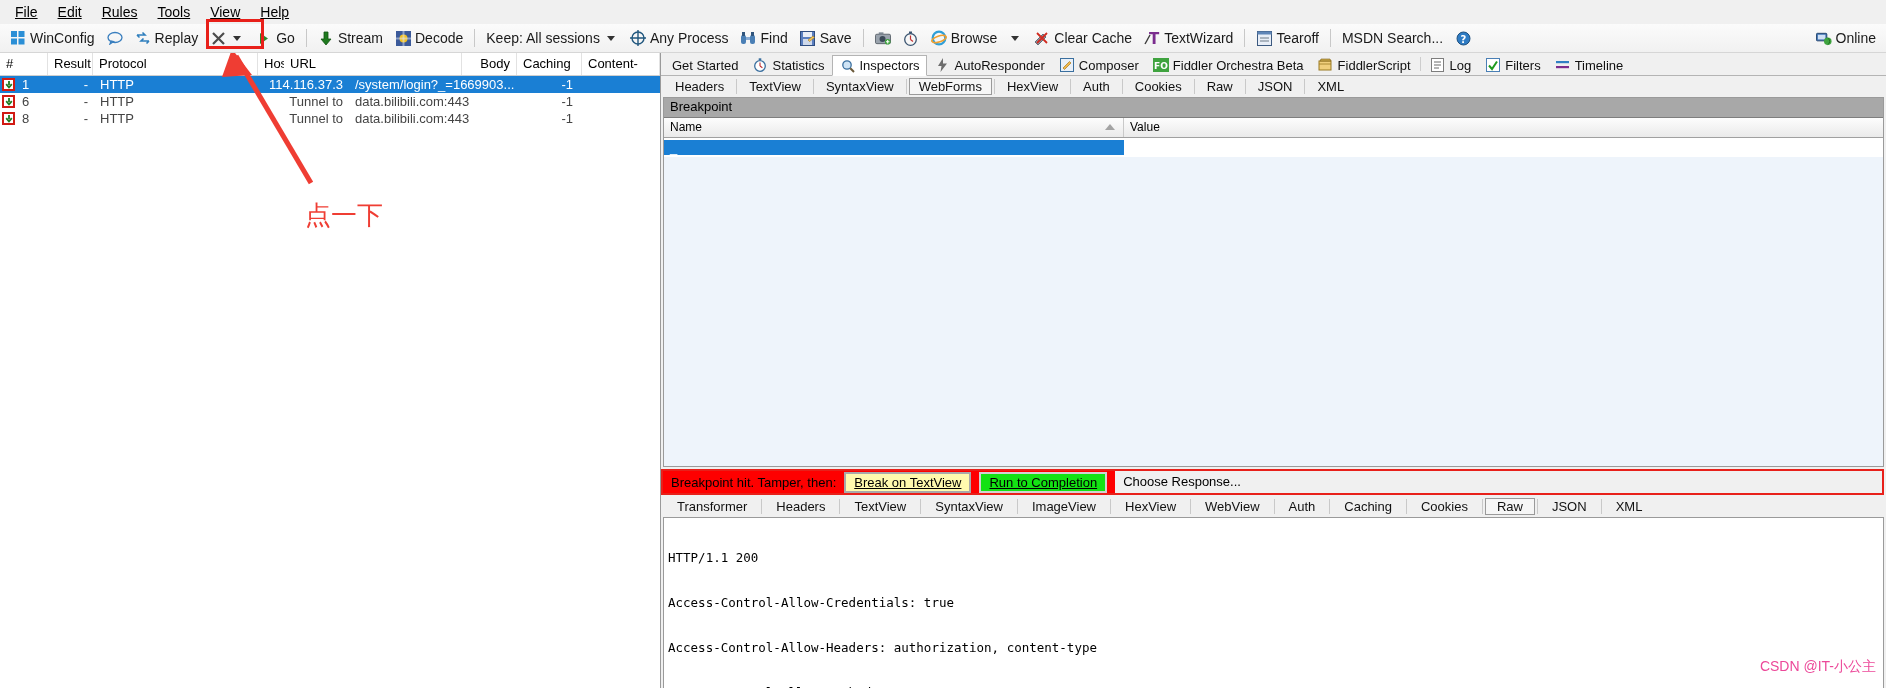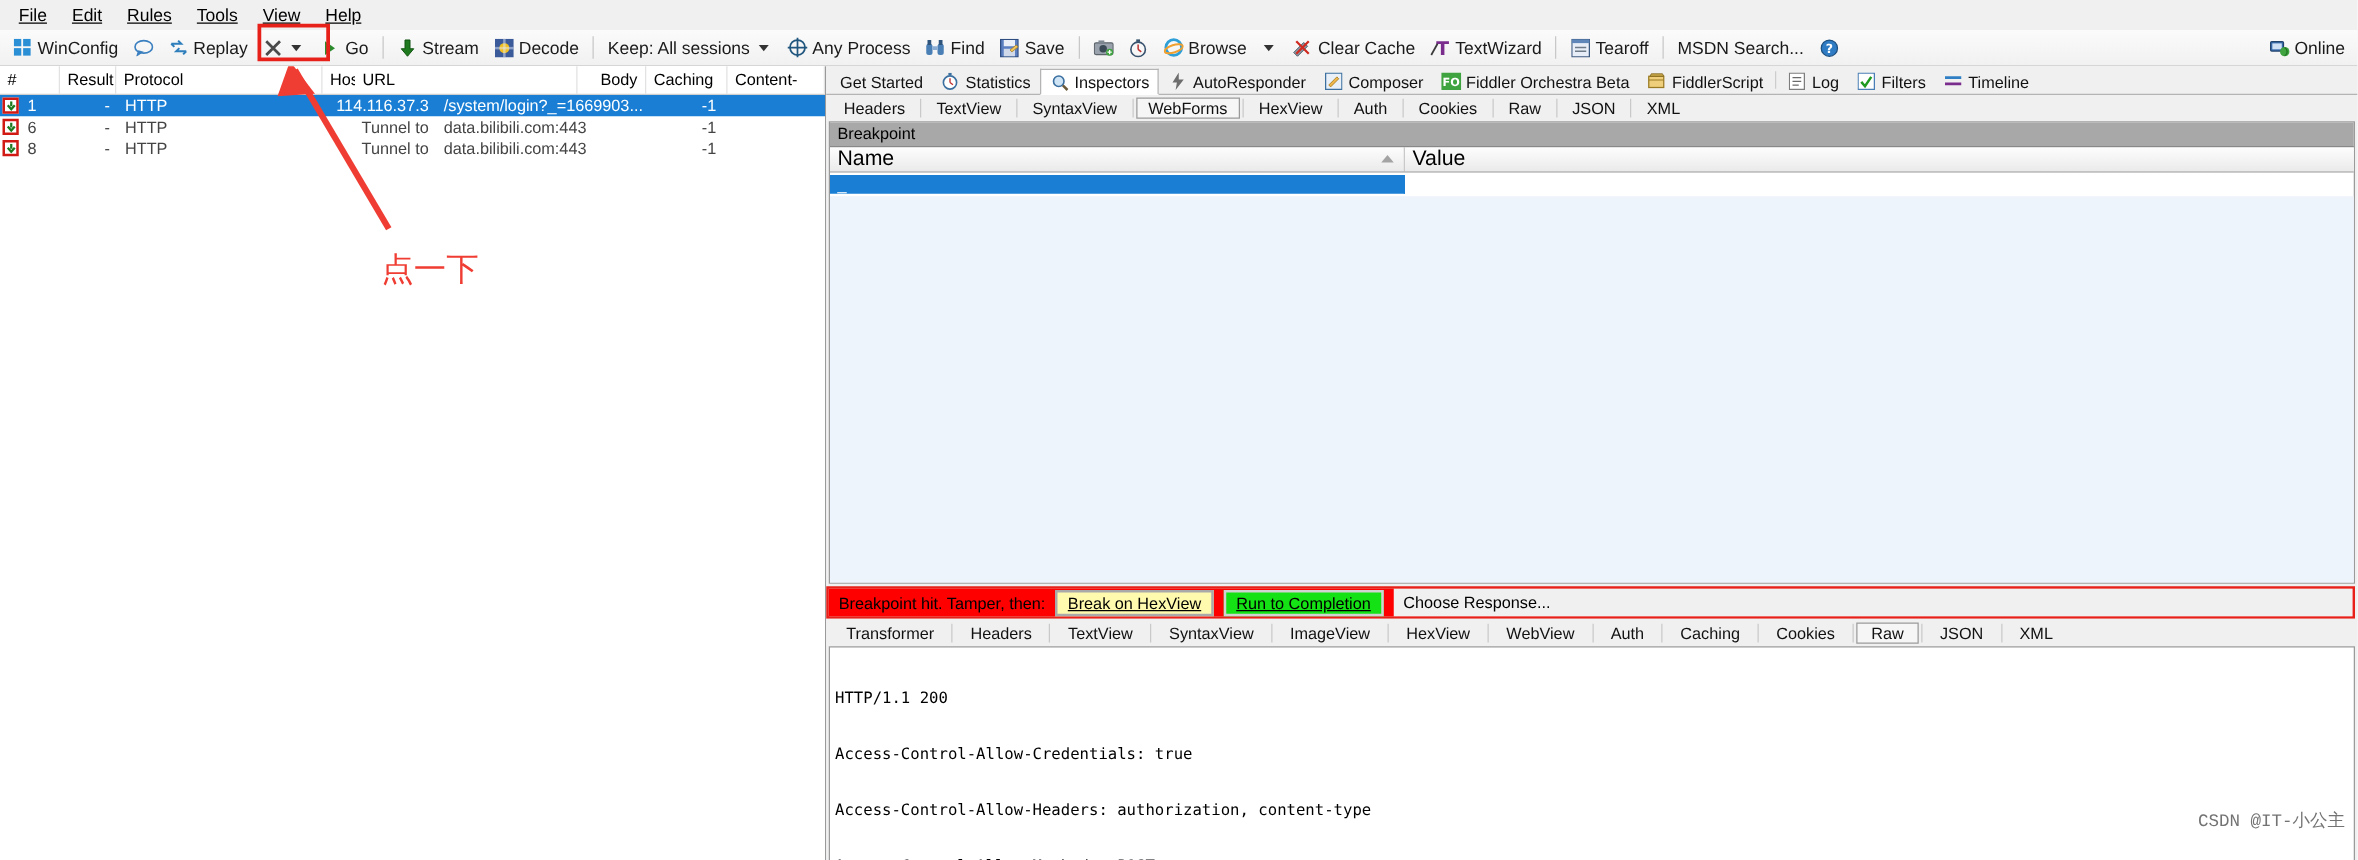--- a/index.html
+++ b/index.html
@@ -93,21 +93,21 @@
   .stab{padding:1px 10px;cursor:default;color:#111;}
   .stab.active{border:1px solid #9a9a9a;background:#f6f6f6;padding:0px 9px;}
   .vsep{width:1px;height:15px;background:#c9c9c9;margin:0 2px;}
 
   
   .req-area{background:#fff;border:1px solid #9a9a9a;margin:0 2px;flex:0 0 auto;
             height:370px;box-sizing:border-box;display:flex;flex-direction:column;}
   .qs-band{background:#a8a8a8;color:#000;font-size:13px;padding:1px 6px;height:17px;
            line-height:16px;border-bottom:1px solid #7e7e7e;}
   .nv-head{display:flex;height:19px;background:#f2f2f2;border-bottom:1px solid #a0a0a0;
-           font-size:17px;align-items:center;}
+           font-size:12px;align-items:center;}
   .nv-head .c1{width:460px;box-sizing:border-box;padding:0 6px;position:relative;
                border-right:1px solid #c9c9c9;height:19px;line-height:18px;
                background:linear-gradient(#fdfdfd,#eaeaea);}
   .nv-head .c2{flex:1;padding:0 6px;height:19px;line-height:18px;
                background:linear-gradient(#fdfdfd,#eaeaea);}
   .sortarrow{position:absolute;right:8px;top:6px;width:0;height:0;
              border-left:5px solid transparent;border-right:5px solid transparent;
              border-bottom:6px solid #a3a3a3;}
   .nv-row{display:flex;height:19px;font-size:13px;align-items:center;}
   .nv-row .c1{width:460px;box-sizing:border-box;padding:0 6px;background:#1a7fd4;color:#fff;
@@ -129,21 +129,21 @@
   
   .resp-tabs{display:flex;align-items:center;height:22px;background:#f0f0f0;
              font-size:13px;padding-left:4px;white-space:nowrap;}
   .rtab{padding:1px 12px;cursor:default;color:#111;}
   .rtab.active{border:1px solid #9a9a9a;background:#f6f6f6;padding:0 11px;}
   .resp-body{flex:1;background:#fff;border:1px solid #9a9a9a;margin:0 2px 0 2px;
              font-family:"DejaVu Sans Mono","Liberation Mono",monospace;font-size:12.5px;
              line-height:15px;padding:2px 4px;color:#000;overflow:hidden;white-space:pre;}
 
   
-  .watermark{position:absolute;right:10px;bottom:22px;color:#737373;font-size:14px;z-index:35;font-family:Liberation Mono, monospace;}
+  .watermark{position:absolute;right:10px;bottom:12px;color:#ec4899;font-size:14px;z-index:35;}
 </style>
 </head>
 <body>
 
 <div class="app">
 
   <div class="menubar">
     <div class="mi"><u>File</u></div>
     <div class="mi"><u>Edit</u></div>
     <div class="mi"><u>Rules</u></div>
@@ -564,21 +564,21 @@
         </div>
         <div class="nv-row">
           <div class="c1">_</div>
         </div>
         <div class="qs-fill"></div>
       </div>
 
       <div class="bp-wrap">
         <div class="bp-bar">
           <span>Breakpoint hit. Tamper, then:</span>
-          <span class="bp-btn"><u>Break on HexView</u></span>
+          <span class="bp-btn"><u>Break on TextView</u></span>
           <span class="bp-btn green"><u>Run to Completion</u></span>
           <span class="bp-choose"><span>Choose Response...</span></span>
         </div>
       </div>
 
       <div class="resp-tabs">
         <div class="rtab"><span>Transformer</span></div>
         <div class="vsep"></div>
         <div class="rtab"><span>Headers</span></div>
         <div class="vsep"></div>

